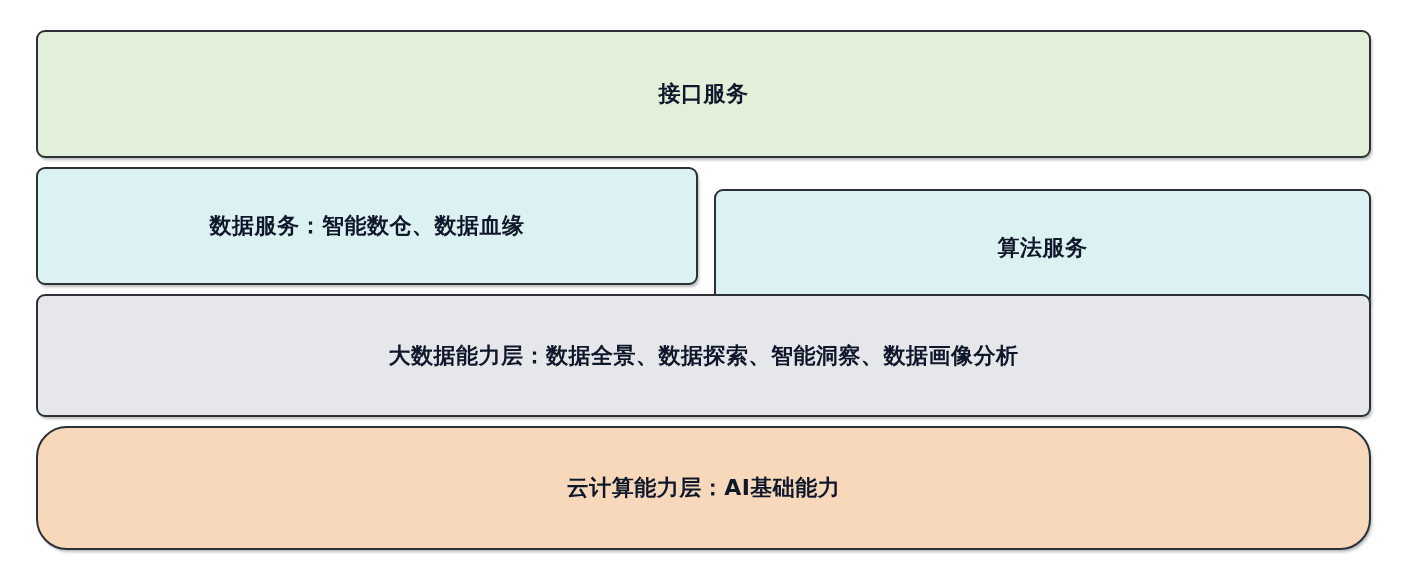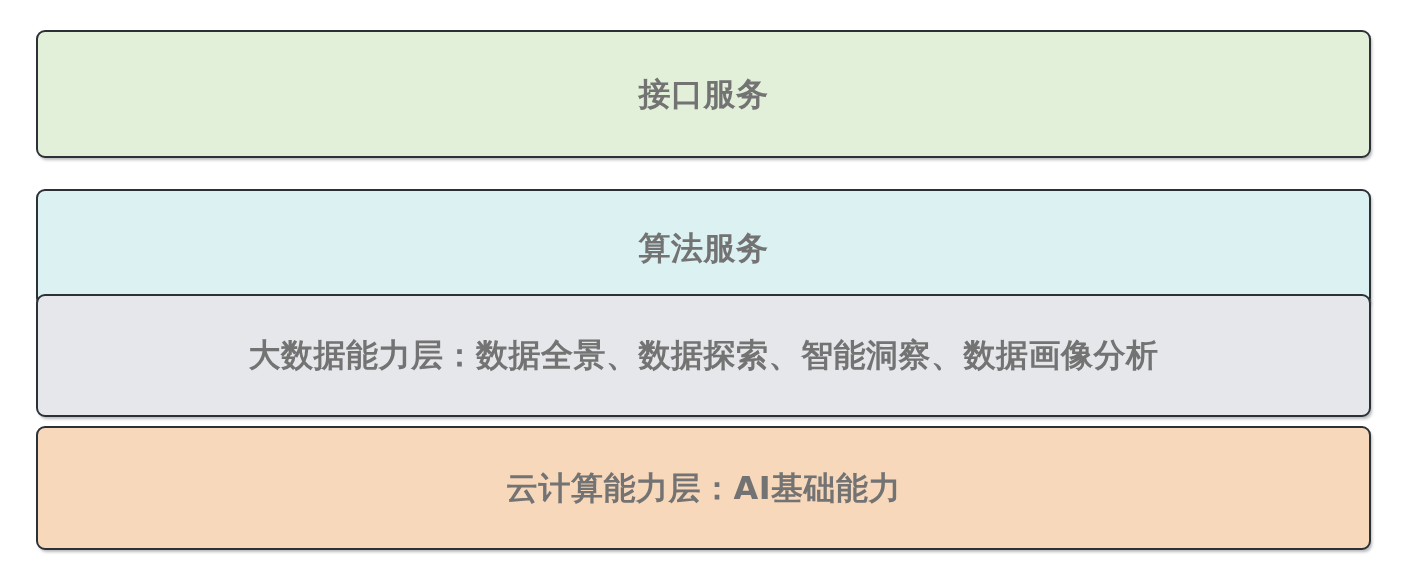--- a/index.html
+++ b/index.html
@@ -46,48 +46,51 @@
     align-items: center;
     justify-content: center;
     text-align: center;
     box-shadow: 2px 3px 3px -1px rgba(20, 24, 28, 0.30);
     flex: 1 1 auto;
     height: 100%;
     overflow: hidden;
   }
 
   .layer-label {
-    font-size: 32px;
+    font-size: 22px;
     font-weight: bold;
-    color: #737373;
+    color: #0f172a;
     letter-spacing: 0.5px;
     line-height: 1.25;
     padding: 0 14px;
     white-space: nowrap;
   }
 
   
   .box-interface { background: #e2f0d9; }
   .box-data      { background: #dcf1f1; flex: 0 0 662px; }
   .box-algo      { background: #dcf1f1; flex: 1 1 auto; margin-top: 22px; }
   .box-bigdata   { background: #e5e7ea; }
-  .box-cloud     { background: #f8d8bb; }
+  .box-cloud     { background: #f8d8bb; border-radius: 31px; }
 </style>
 </head>
 <body>
 
 <div class="architecture-diagram">
 
   <div class="layer-row row-interface">
     <div class="layer-box box-interface">
       <span class="layer-label">接口服务</span>
     </div>
   </div>
 
   <div class="layer-row row-services">
+    <div class="layer-box box-data">
+      <span class="layer-label">数据服务：智能数仓、数据血缘</span>
+    </div>
     <div class="layer-box box-algo">
       <span class="layer-label">算法服务</span>
     </div>
   </div>
 
   <div class="layer-row row-bigdata">
     <div class="layer-box box-bigdata">
       <span class="layer-label">大数据能力层：数据全景、数据探索、智能洞察、数据画像分析</span>
     </div>
   </div>

